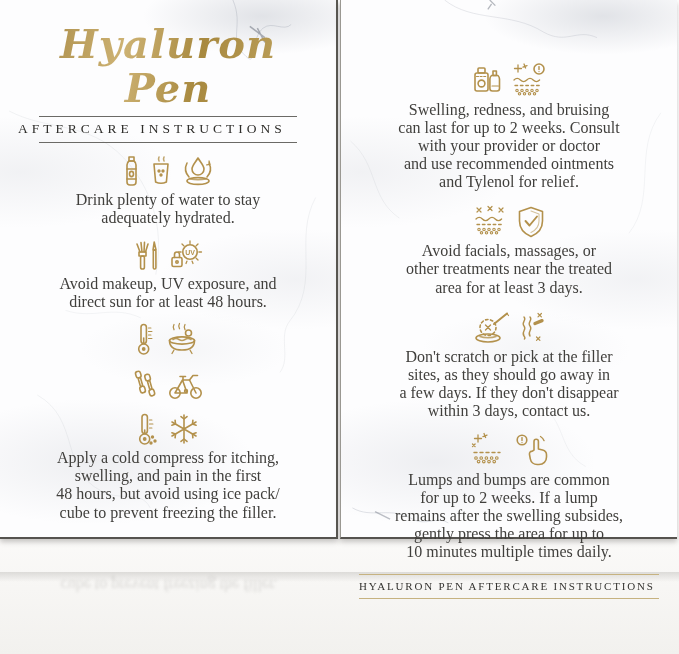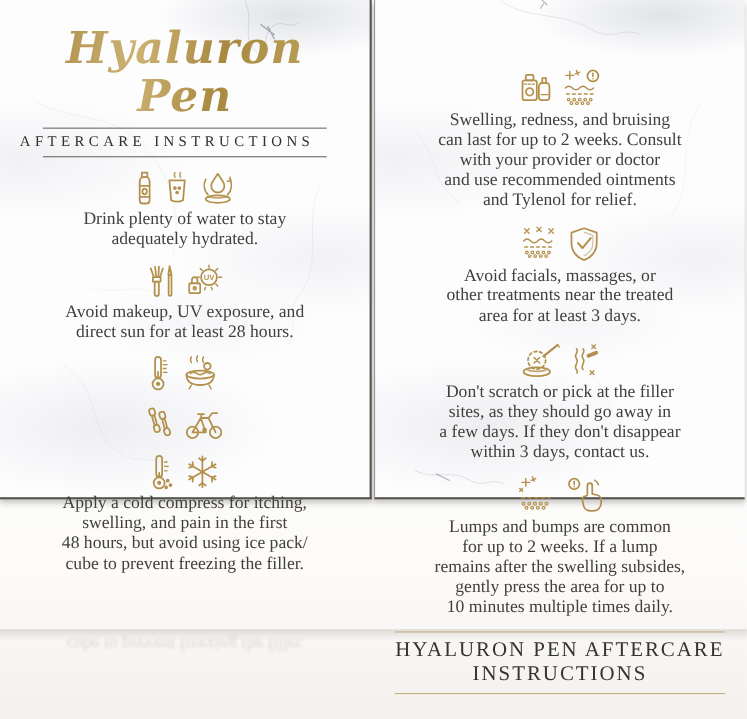--- a/index.html
+++ b/index.html
@@ -5,21 +5,21 @@
   * { margin:0; padding:0; box-sizing:border-box; }
   html,body { width:679px; height:654px; overflow:hidden; }
   body {
     font-family:"Liberation Serif", serif;
     background:linear-gradient(180deg,#ffffff 0%,#fcfbfa 80%,#f2f1ee 100%);
     position:relative;
   }
   .cards { position:absolute; top:0; left:0; width:679px; display:flex; gap:2px; }
   .card {
     position:relative;
-    width:338px; height:454px;
+    width:338px; height:539px;
     background-color:#fdfdfe;
     background-image:
       radial-gradient(ellipse 170px 55px at 78% 3%, rgba(160,166,178,.30), transparent 70%),
       radial-gradient(ellipse 220px 80px at 6% 32%, rgba(178,182,192,.16), transparent 70%),
       radial-gradient(ellipse 190px 70px at 88% 52%, rgba(172,176,188,.14), transparent 72%),
       radial-gradient(ellipse 230px 90px at 28% 86%, rgba(168,172,184,.18), transparent 70%),
       radial-gradient(ellipse 140px 50px at 55% 65%, rgba(180,184,194,.10), transparent 75%);
     border-bottom:2px solid #55534f;
     box-shadow:0 3px 5px rgba(60,58,54,.28);
     padding:0 18px;
@@ -54,21 +54,21 @@
     font-size:16px; line-height:1.13; color:#403f3c;
   }
   .card.right .content { padding-top:26px;margin-top:35px; }
   .card.right .section { margin-top:0; }
   .card.right .section + .section { margin-top:11px; }
 
   
   .card-footer { margin-top:13px; }
   .frule { border:none; border-top:1px solid #c6b280; width:100%; margin:0 auto; }
   .footer-text {
-    text-align:center; font-size:19px; letter-spacing:1.8px; color:#343330;
+    text-align:left; font-size:11px; letter-spacing:1.8px; color:#343330;
     padding:5px 0 6px;
   }
 
   
   .reflection {
     position:absolute; top:576px; left:0; width:338px;
     transform:scaleY(-1); opacity:.28; filter:blur(1.6px);
     text-align:center; font-size:16px; color:#8a8884;
   }
   .reflection-shadow {
@@ -138,21 +138,21 @@
           <svg width="34" height="33" viewBox="0 0 34 33">
             <circle cx="21" cy="13" r="7.2"></circle>
             <path d="M21 2 v2.6 M29 5 l-1.8 1.8 M32.5 13 h-2.6 M29 21 l-1.8-1.8 M13 5 l1.8 1.8 M9.5 13 h2.6 M24 24.5 l-.9-2.3 M17 24.5 l.9-2.3" stroke-width="1.3"></path>
             <text x="21" y="15.8" font-size="7" text-anchor="middle">UV</text>
             <rect x="3" y="18.5" width="10" height="9" rx="1.6"></rect>
             <path d="M5.5 18.5 v-3 a2.5 2.5 0 0 1 5 0 v3"></path>
             <circle cx="8" cy="23" r="1.2"></circle>
           </svg>
         </div>
         <p>Avoid makeup, UV exposure, and
-direct sun for at least 28 hours.</p>
+direct sun for at least 48 hours.</p>
       </div>
 
       <div class="section">
         <div class="icon-row">
           <svg width="19" height="34" viewBox="0 0 19 34">
             <rect x="5" y="2.5" width="5.4" height="19" rx="2.7"></rect>
             <circle cx="7.7" cy="27" r="5"></circle>
             <circle cx="7.7" cy="27" r="1.9" fill="#b3914c" stroke="none"></circle>
             <path d="M7.7 21.5 V16"></path>
             <path d="M12.5 6 h2.4 M12.5 9.5 h3.4 M12.5 13 h2.4 M12.5 16.5 h3.4" stroke-width="1.2"></path>

